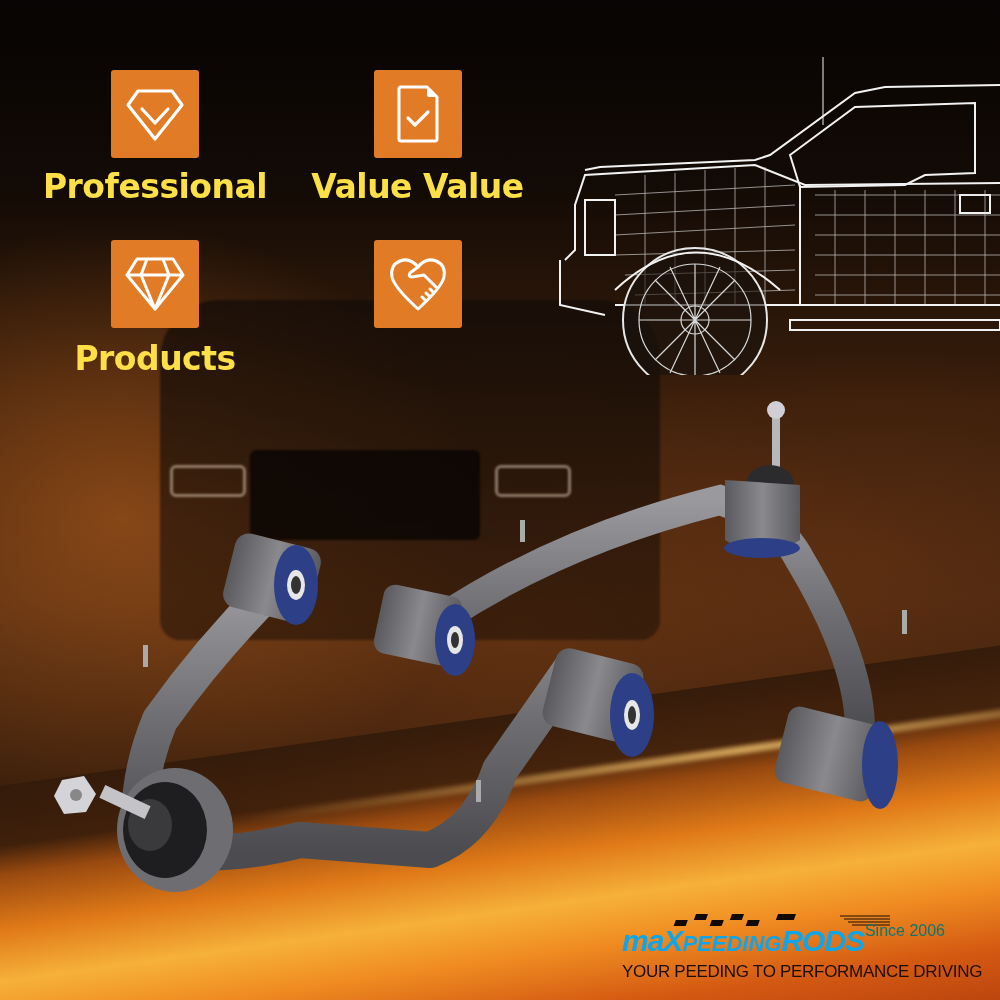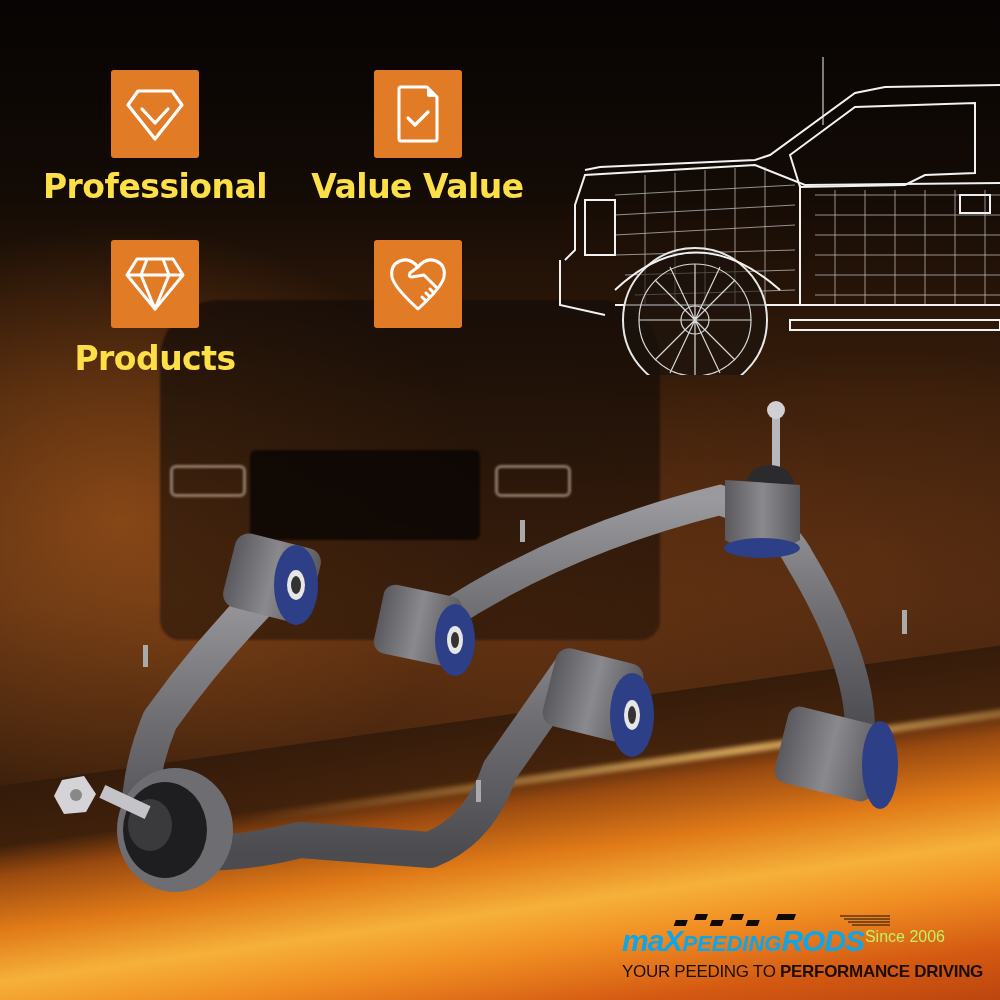--- a/index.html
+++ b/index.html
@@ -64,34 +64,34 @@
 
   
   .truck { position: absolute; left: 555px; top: 55px; width: 445px; height: 320px; }
 
   
   .arms { position: absolute; left: 0; top: 390px; width: 1000px; height: 520px; }
 
   
   .logo { position: absolute; left: 620px; top: 908px; width: 335px; height: 80px; }
   .logo .since {
-    position: absolute; right: 10px; top: 20px; font-family: "Liberation Sans", sans-serif;
-    font-size: 16px; color: #bef264;
+    position: absolute; right: 10px; top: 14px; font-family: "Liberation Sans", sans-serif;
+    font-size: 16px; color: #0f766e;
   }
   .logo .brand {
     position: absolute; left: 2px; top: 16px; font-family: "Liberation Sans", sans-serif;
     font-weight: bold; font-style: italic; font-size: 30px; color: #0ea5e9; letter-spacing: -1px;
     white-space: nowrap;
   }
   .logo .brand .small { font-size: 22px; letter-spacing: 0; }
   .logo .tag {
     position: absolute; left: 2px; top: 54px; font-family: "Liberation Sans", sans-serif;
     font-size: 17px; color: #1a0e05; white-space: nowrap; letter-spacing: -0.3px;
   }
-  .logo .tag b { font-weight: bold; margin-top: 8px; }
+  .logo .tag b { font-weight: normal; margin-top: 8px; }
   .logo .checks { position: absolute; left: 48px; top: 6px; width: 170px; height: 14px; }
   .logo .speedlines { position: absolute; left: 220px; top: 6px; width: 50px; height: 12px; }
 </style>
 </head>
 <body>
 
 <div class="bg"></div>
 <div class="suv">
   <div class="hl l"></div>
   <div class="grille"></div>

